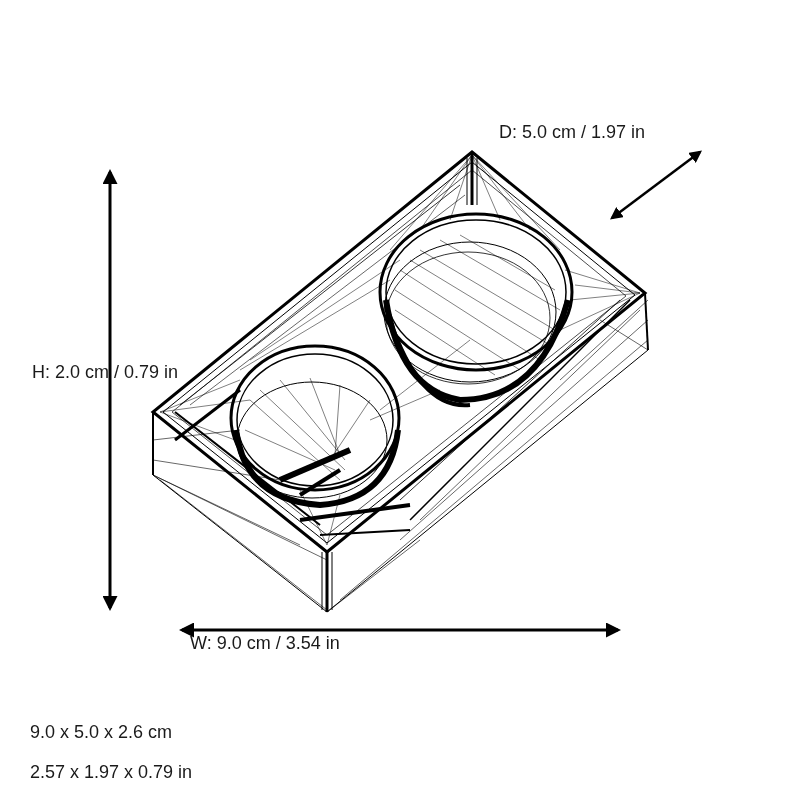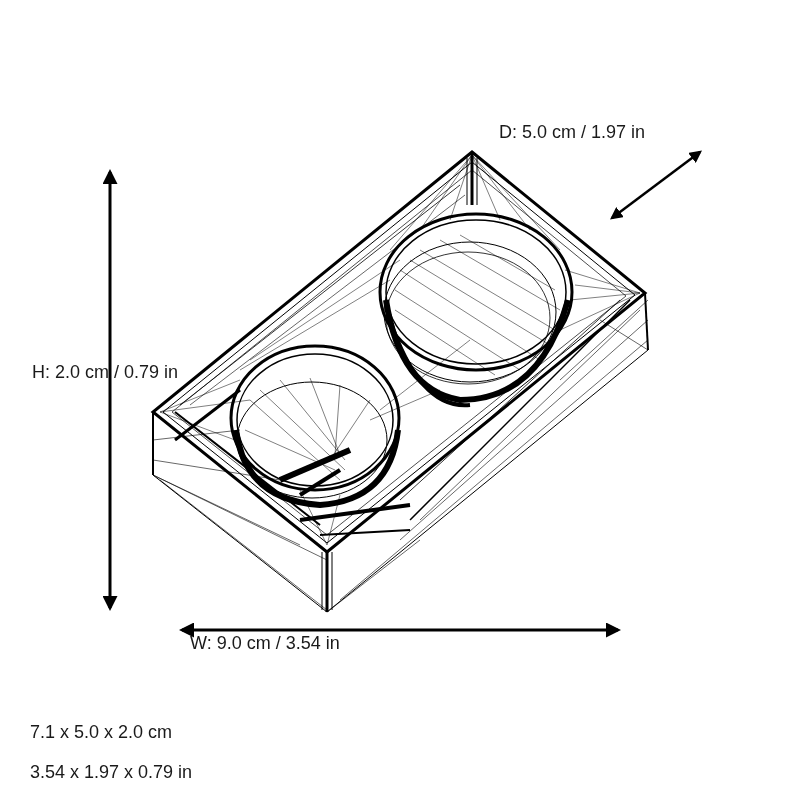--- a/index.html
+++ b/index.html
@@ -119,14 +119,14 @@
 
     <line x1="175" y1="440" x2="240" y2="390" stroke-width="3"></line>
     <line x1="300" y1="520" x2="410" y2="505" stroke-width="4"></line>
     <line x1="320" y1="535" x2="410" y2="530" stroke-width="2"></line>
   </g>
 </svg>
 
 <div class="label" style="left:499px; top:122px;">D: 5.0 cm / 1.97 in</div>
 <div class="label" style="left:32px; top:362px;">H: 2.0 cm / 0.79 in</div>
 <div class="label" style="left:190px; top:633px;">W: 9.0 cm / 3.54 in</div>
-<div class="label" style="left:30px; top:722px;">7.1 x 5.0 x 2.0 cm</div>
-<div class="label" style="left:30px; top:762px;">3.54 x 1.97 x 0.79 in</div>
+<div class="label" style="left:30px; top:722px;">9.0 x 5.0 x 2.6 cm</div>
+<div class="label" style="left:30px; top:762px;">2.57 x 1.97 x 0.79 in</div>
 
 </body></html>

